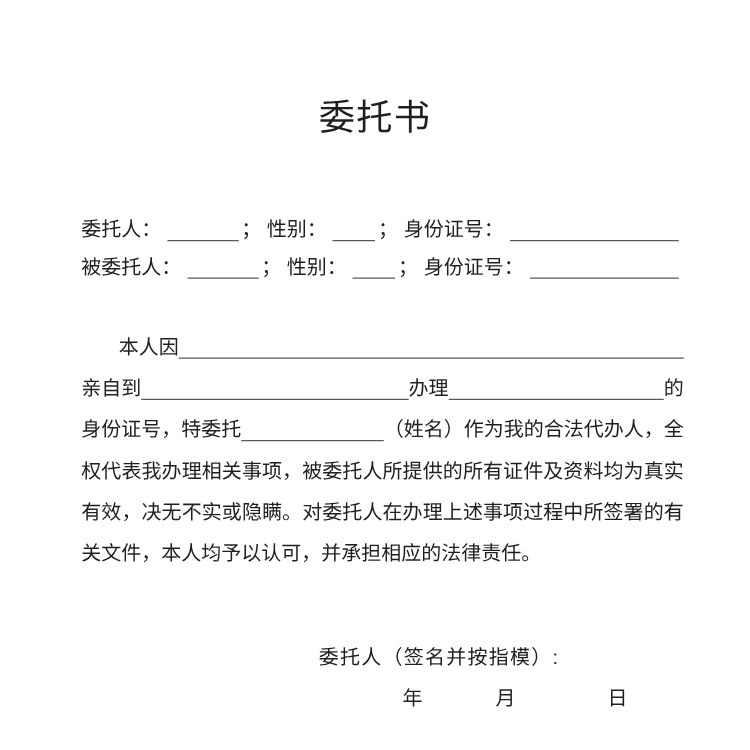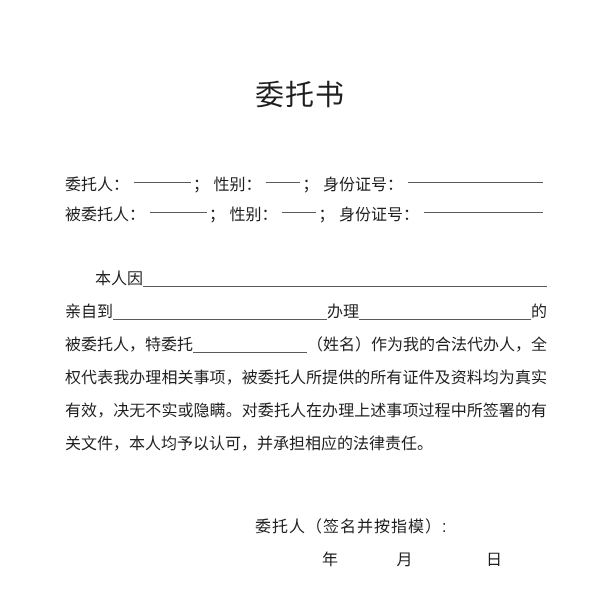--- a/index.html
+++ b/index.html
@@ -23,21 +23,21 @@
     font-size:29px;line-height:30px;
     font-weight:500;
     letter-spacing:1px;
   }
   
   .parties{
     position:absolute;top:170px;left:65px;width:478px;
     font-size:16px;
   }
   .prow{
-    display:flex;align-items:flex-start;
+    display:flex;align-items:center;
     height:30px;line-height:30px;
     white-space:pre;
   }
   .blank{
     border-bottom:1px solid var(--line-color);
     height:12px;
     margin-left:5px;
     margin-bottom:-3px;
     flex:none;
   }
@@ -115,21 +115,21 @@
       <span class="blank grow1"></span>
     </div>
     <div class="brow">
       <span>亲自到</span>
       <span class="blank growA"></span>
       <span>办理</span>
       <span class="blank growB"></span>
       <span>的</span>
     </div>
     <div class="brow">
-      <span>被委托人，特委托</span>
+      <span>身份证号，特委托</span>
       <span class="blank grow1"></span>
       <span>（姓名）作为我的合法代办人，全</span>
     </div>
     <div class="jline">权代表我办理相关事项，被委托人所提供的所有证件及资料均为真实</div>
     <div class="jline">有效，决无不实或隐瞒。对委托人在办理上述事项过程中所签署的有</div>
     <div class="lline">关文件，本人均予以认可，并承担相应的法律责任。</div>
   </div>
 
   <div class="sig-line">委托人（签名并按指模）:</div>
 

